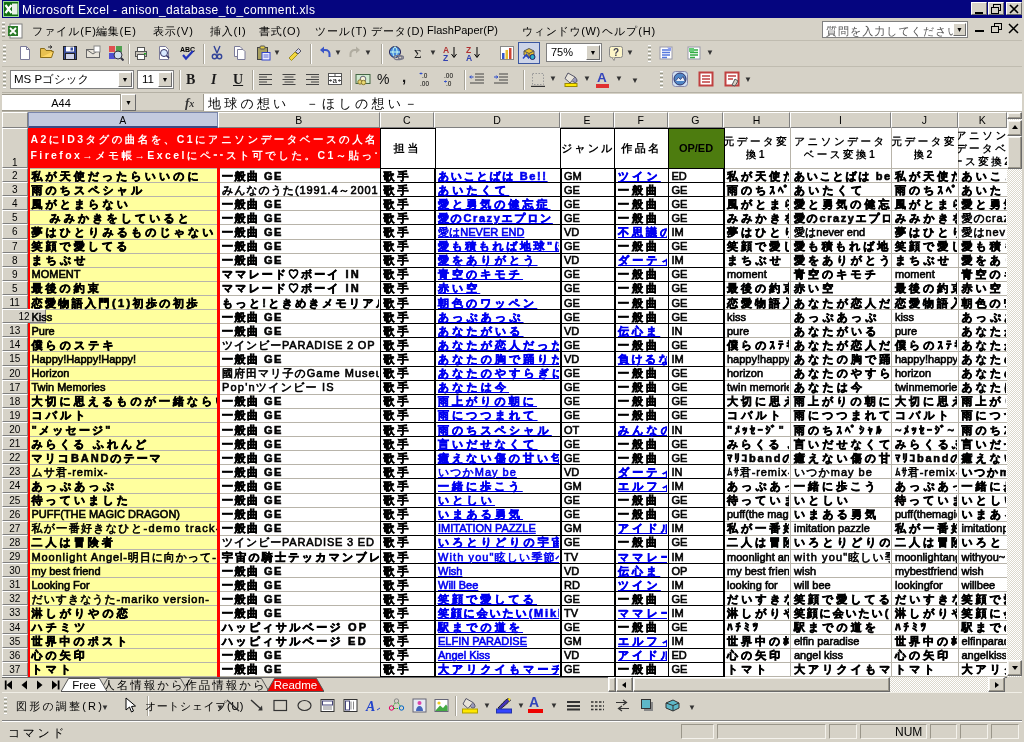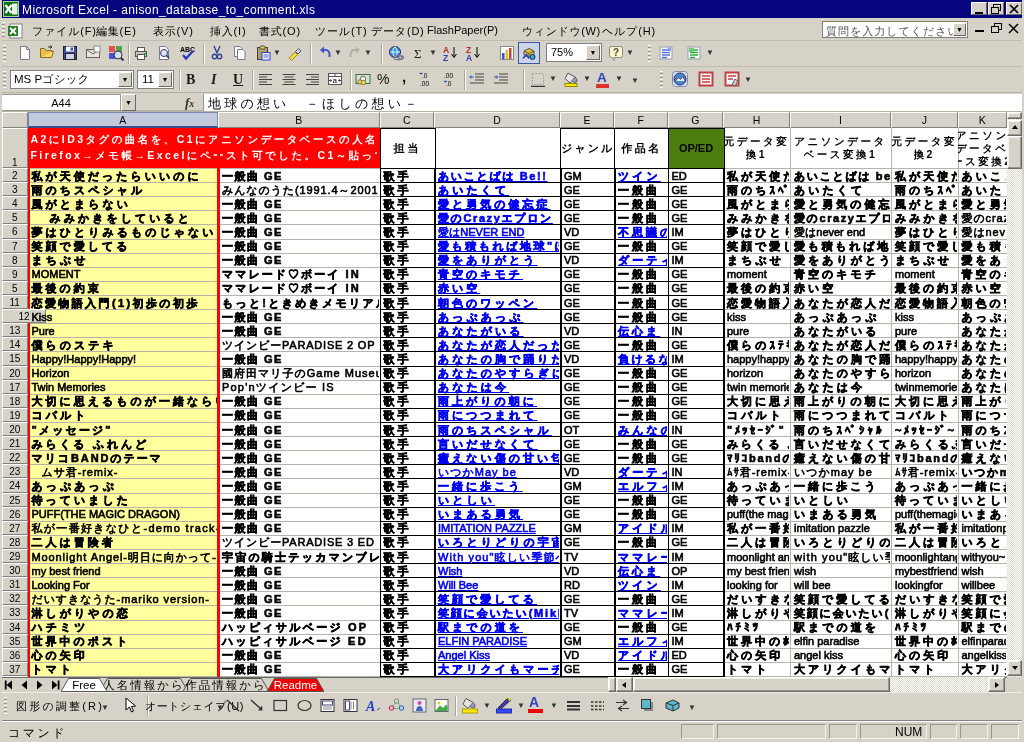--- a/index.html
+++ b/index.html
@@ -665,21 +665,21 @@
     <div class="abs" style="left:219.0px;top:338.72px;width:159.5px;height:14px;line-height:14.5px;font-size:11px;overflow:hidden;white-space:nowrap;padding-left:3px;-webkit-text-stroke:0.6px currentColor;letter-spacing:1.5px;font-weight:bold;color:#000">一般曲 GE</div>
     <div class="abs" style="left:380.5px;top:338.72px;width:52.5px;height:14px;line-height:14.5px;font-size:11px;overflow:hidden;white-space:nowrap;padding-left:3px;-webkit-text-stroke:0.6px currentColor;letter-spacing:3.0px;font-weight:bold;color:#000">歌手</div>
     <div class="abs" style="left:435.0px;top:338.72px;width:124.0px;height:14px;line-height:14.5px;font-size:11px;overflow:hidden;white-space:nowrap;padding-left:3px;-webkit-text-stroke:0.6px currentColor;letter-spacing:3.0px;font-weight:bold;color:#0000f0;text-decoration:underline">癒えない傷の甘い匂い</div>
     <div class="abs" style="left:561.0px;top:338.72px;width:52.0px;height:14px;line-height:14.5px;font-size:11px;overflow:hidden;white-space:nowrap;padding-left:3px;-webkit-text-stroke:0.6px currentColor;color:#000">GE</div>
     <div class="abs" style="left:615.0px;top:338.72px;width:51.5px;height:14px;line-height:14.5px;font-size:11px;overflow:hidden;white-space:nowrap;padding-left:3px;-webkit-text-stroke:0.6px currentColor;letter-spacing:3.0px;font-weight:bold;color:#000">一般曲</div>
     <div class="abs" style="left:668.5px;top:338.72px;width:53.5px;height:14px;line-height:14.5px;font-size:11px;overflow:hidden;white-space:nowrap;padding-left:3px;-webkit-text-stroke:0.6px currentColor;color:#000">GE</div>
     <div class="abs" style="left:724.0px;top:338.72px;width:65.0px;height:14px;line-height:14.5px;font-size:11px;overflow:hidden;white-space:nowrap;padding-left:3px;-webkit-text-stroke:0.6px currentColor;letter-spacing:1.8px;font-weight:bold;color:#000">ﾏﾘｺbandのテー</div>
     <div class="abs" style="left:791.0px;top:338.72px;width:99.0px;height:14px;line-height:14.5px;font-size:11px;overflow:hidden;white-space:nowrap;padding-left:3px;-webkit-text-stroke:0.6px currentColor;letter-spacing:3.0px;font-weight:bold;color:#000">癒えない傷の甘い匂い</div>
     <div class="abs" style="left:892.0px;top:338.72px;width:64.5px;height:14px;line-height:14.5px;font-size:11px;overflow:hidden;white-space:nowrap;padding-left:3px;-webkit-text-stroke:0.6px currentColor;letter-spacing:1.8px;font-weight:bold;color:#000">ﾏﾘｺbandのテー</div>
     <div class="abs" style="left:958.5px;top:338.72px;width:47.5px;height:14px;line-height:14.5px;font-size:11px;overflow:hidden;white-space:nowrap;padding-left:3px;-webkit-text-stroke:0.6px currentColor;letter-spacing:3.0px;font-weight:bold;color:#000">癒えない傷</div>
-    <div class="abs" style="left:28.5px;top:352.83px;width:188.5px;height:14px;line-height:14.5px;font-size:11px;overflow:hidden;white-space:nowrap;padding-left:13px;-webkit-text-stroke:0.6px currentColor;letter-spacing:0.9px;color:#000">ムサ君-remix-</div>
+    <div class="abs" style="left:28.5px;top:352.83px;width:188.5px;height:14px;line-height:14.5px;font-size:11px;overflow:hidden;white-space:nowrap;padding-left:3px;-webkit-text-stroke:0.6px currentColor;letter-spacing:0.9px;color:#000">ムサ君-remix-</div>
     <div class="abs" style="left:219.0px;top:352.83px;width:159.5px;height:14px;line-height:14.5px;font-size:11px;overflow:hidden;white-space:nowrap;padding-left:3px;-webkit-text-stroke:0.6px currentColor;letter-spacing:1.5px;font-weight:bold;color:#000">一般曲 GE</div>
     <div class="abs" style="left:380.5px;top:352.83px;width:52.5px;height:14px;line-height:14.5px;font-size:11px;overflow:hidden;white-space:nowrap;padding-left:3px;-webkit-text-stroke:0.6px currentColor;letter-spacing:3.0px;font-weight:bold;color:#000">歌手</div>
     <div class="abs" style="left:435.0px;top:352.83px;width:124.0px;height:14px;line-height:14.5px;font-size:11px;overflow:hidden;white-space:nowrap;padding-left:3px;-webkit-text-stroke:0.6px currentColor;letter-spacing:1.0px;color:#0000f0;text-decoration:underline">いつかMay be</div>
     <div class="abs" style="left:561.0px;top:352.83px;width:52.0px;height:14px;line-height:14.5px;font-size:11px;overflow:hidden;white-space:nowrap;padding-left:3px;-webkit-text-stroke:0.6px currentColor;color:#000">VD</div>
     <div class="abs" style="left:615.0px;top:352.83px;width:51.5px;height:14px;line-height:14.5px;font-size:11px;overflow:hidden;white-space:nowrap;padding-left:3px;-webkit-text-stroke:0.6px currentColor;letter-spacing:3.0px;font-weight:bold;color:#0000f0;text-decoration:underline">ダーティペ</div>
     <div class="abs" style="left:668.5px;top:352.83px;width:53.5px;height:14px;line-height:14.5px;font-size:11px;overflow:hidden;white-space:nowrap;padding-left:3px;-webkit-text-stroke:0.6px currentColor;color:#000">IN</div>
     <div class="abs" style="left:724.0px;top:352.83px;width:65.0px;height:14px;line-height:14.5px;font-size:11px;overflow:hidden;white-space:nowrap;padding-left:3px;-webkit-text-stroke:0.6px currentColor;letter-spacing:0.9px;color:#000">ﾑｻ君-remix-</div>
     <div class="abs" style="left:791.0px;top:352.83px;width:99.0px;height:14px;line-height:14.5px;font-size:11px;overflow:hidden;white-space:nowrap;padding-left:3px;-webkit-text-stroke:0.6px currentColor;letter-spacing:1.0px;color:#000">いつかmay be</div>
     <div class="abs" style="left:892.0px;top:352.83px;width:64.5px;height:14px;line-height:14.5px;font-size:11px;overflow:hidden;white-space:nowrap;padding-left:3px;-webkit-text-stroke:0.6px currentColor;letter-spacing:0.9px;color:#000">ﾑｻ君-remix-</div>
     <div class="abs" style="left:958.5px;top:352.83px;width:47.5px;height:14px;line-height:14.5px;font-size:11px;overflow:hidden;white-space:nowrap;padding-left:3px;-webkit-text-stroke:0.6px currentColor;letter-spacing:1.5px;font-weight:bold;color:#000">いつかmay</div>

